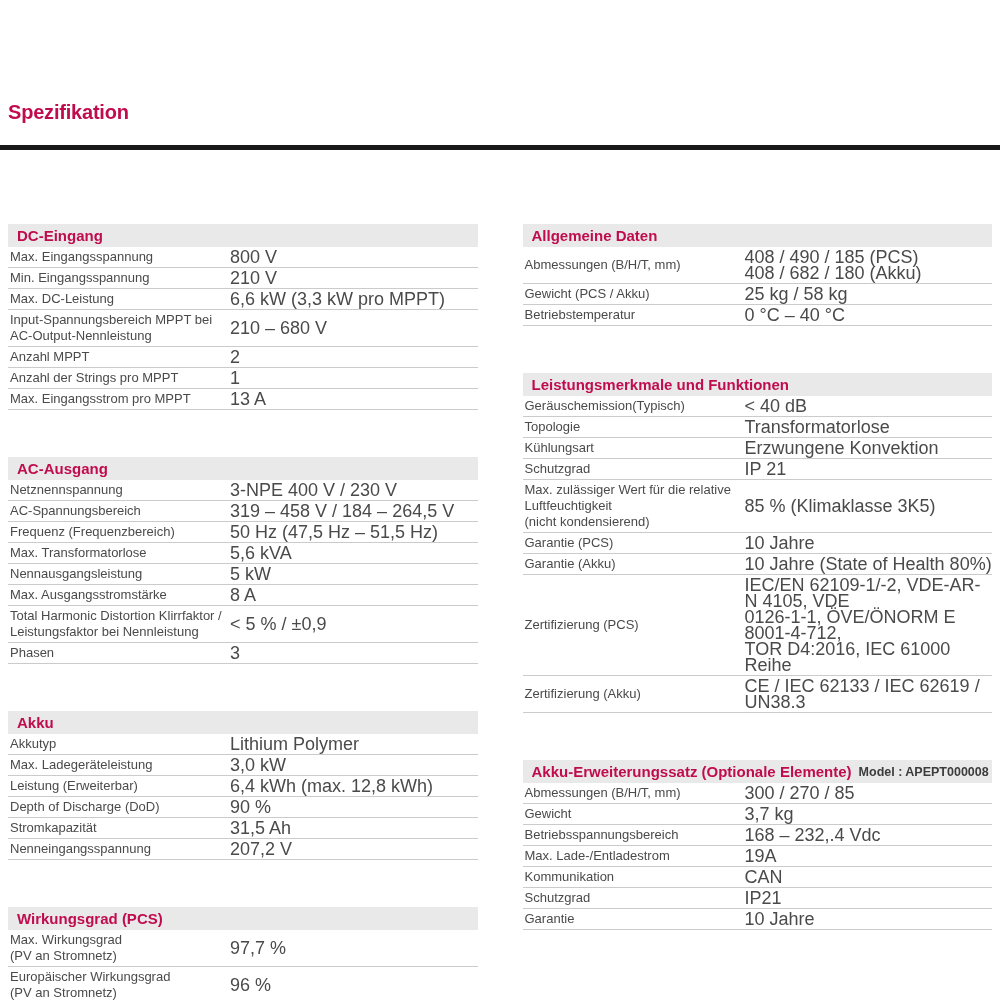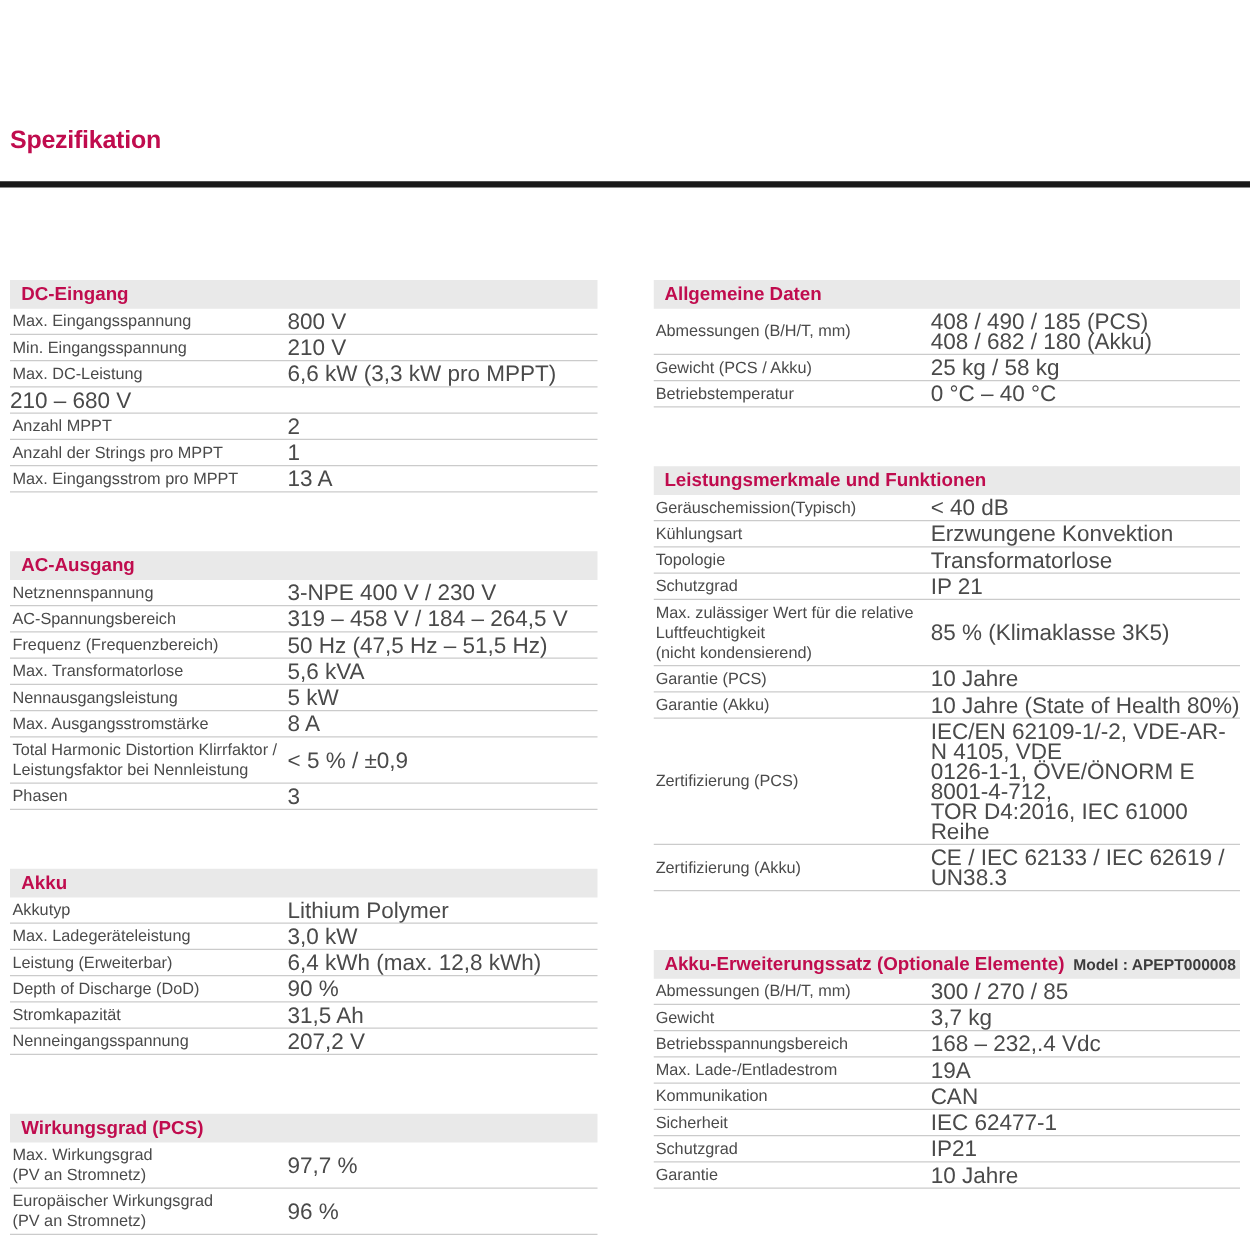--- a/index.html
+++ b/index.html
@@ -76,20 +76,22 @@
           </div>
           <div class="row">
             <div class="row-label">Min. Eingangsspannung</div>
             <div class="row-value">210 V</div>
           </div>
           <div class="row">
             <div class="row-label">Max. DC-Leistung</div>
             <div class="row-value">6,6 kW (3,3 kW pro MPPT)</div>
           </div>
           <div class="row">
+            <div class="row-label">Input-Spannungsbereich MPPT bei
+AC-Output-Nennleistung</div>
             <div class="row-value">210 – 680 V</div>
           </div>
           <div class="row">
             <div class="row-label">Anzahl MPPT</div>
             <div class="row-value">2</div>
           </div>
           <div class="row">
             <div class="row-label">Anzahl der Strings pro MPPT</div>
             <div class="row-value">1</div>
           </div>
@@ -202,26 +204,26 @@
         </section>
         <section class="spec-section">
           <div class="sec-header">
             <span class="sec-title">Leistungsmerkmale und Funktionen</span>
           </div>
           <div class="row">
             <div class="row-label">Geräuschemission(Typisch)</div>
             <div class="row-value">&lt; 40 dB</div>
           </div>
           <div class="row">
+            <div class="row-label">Topologie</div>
+            <div class="row-value">Transformatorlose</div>
+          </div>
+          <div class="row">
             <div class="row-label">Kühlungsart</div>
             <div class="row-value">Erzwungene Konvektion</div>
-          </div>
-          <div class="row">
-            <div class="row-label">Topologie</div>
-            <div class="row-value">Transformatorlose</div>
           </div>
           <div class="row">
             <div class="row-label">Schutzgrad</div>
             <div class="row-value">IP 21</div>
           </div>
           <div class="row">
             <div class="row-label">Max. zulässiger Wert für die relative
 Luftfeuchtigkeit
 (nicht kondensierend)</div>
             <div class="row-value">85 % (Klimaklasse 3K5)</div>
@@ -262,24 +264,20 @@
             <div class="row-label">Betriebsspannungsbereich</div>
             <div class="row-value">168 – 232,.4 Vdc</div>
           </div>
           <div class="row">
             <div class="row-label">Max. Lade-/Entladestrom</div>
             <div class="row-value">19A</div>
           </div>
           <div class="row">
             <div class="row-label">Kommunikation</div>
             <div class="row-value">CAN</div>
-          </div>
-          <div class="row">
-            <div class="row-label">Sicherheit</div>
-            <div class="row-value">IEC 62477-1</div>
           </div>
           <div class="row">
             <div class="row-label">Schutzgrad</div>
             <div class="row-value">IP21</div>
           </div>
           <div class="row">
             <div class="row-label">Garantie</div>
             <div class="row-value">10 Jahre</div>
           </div>
         </section>

